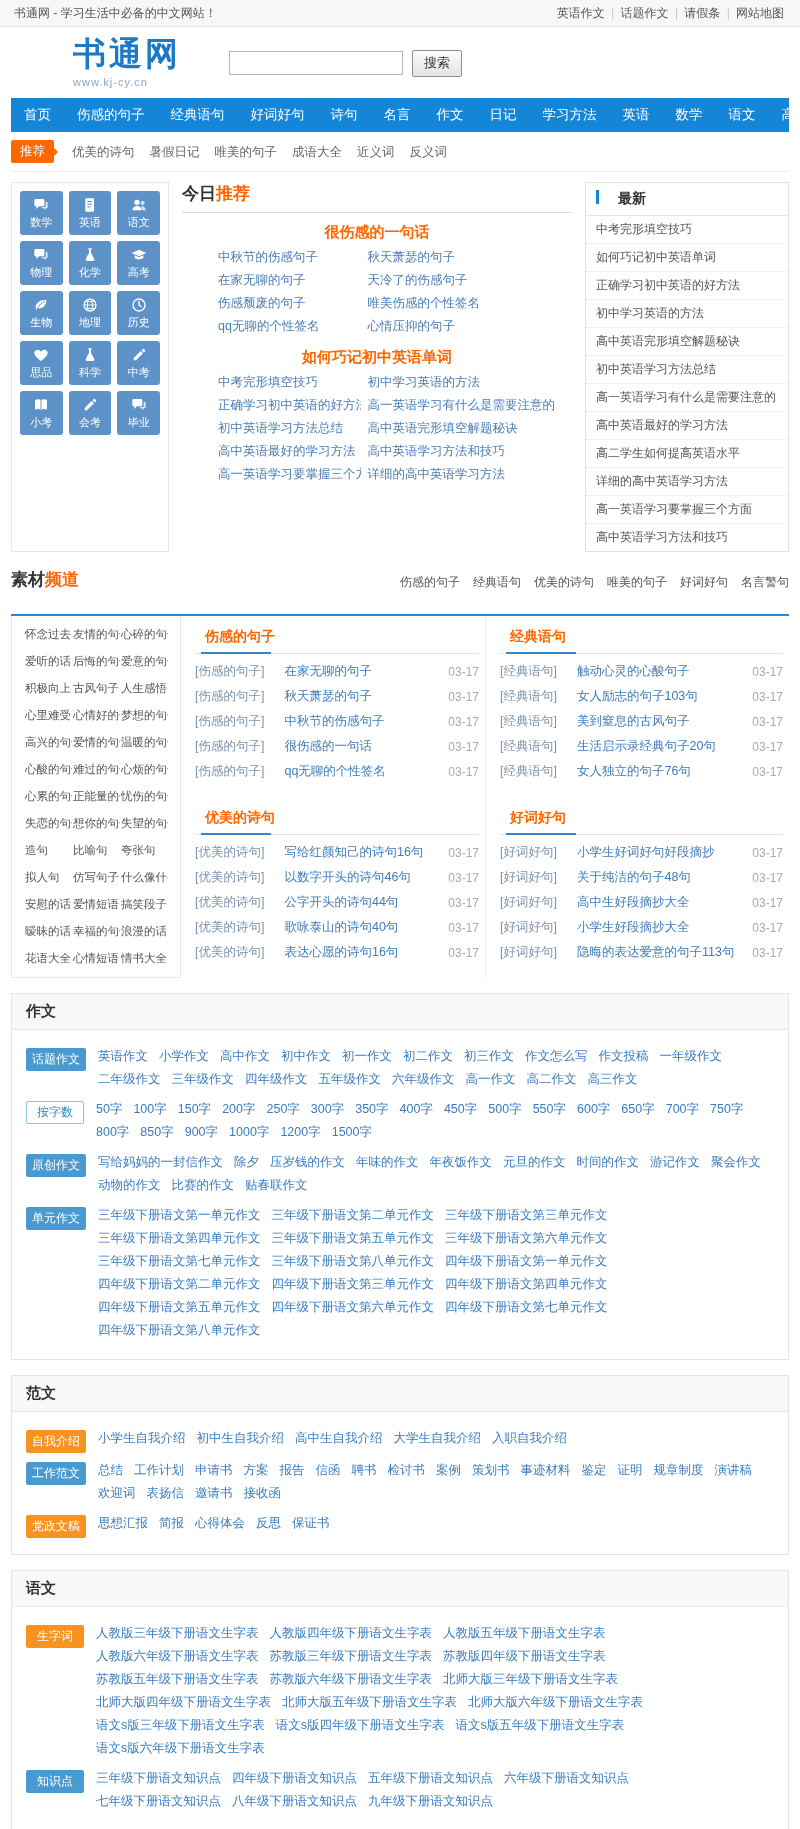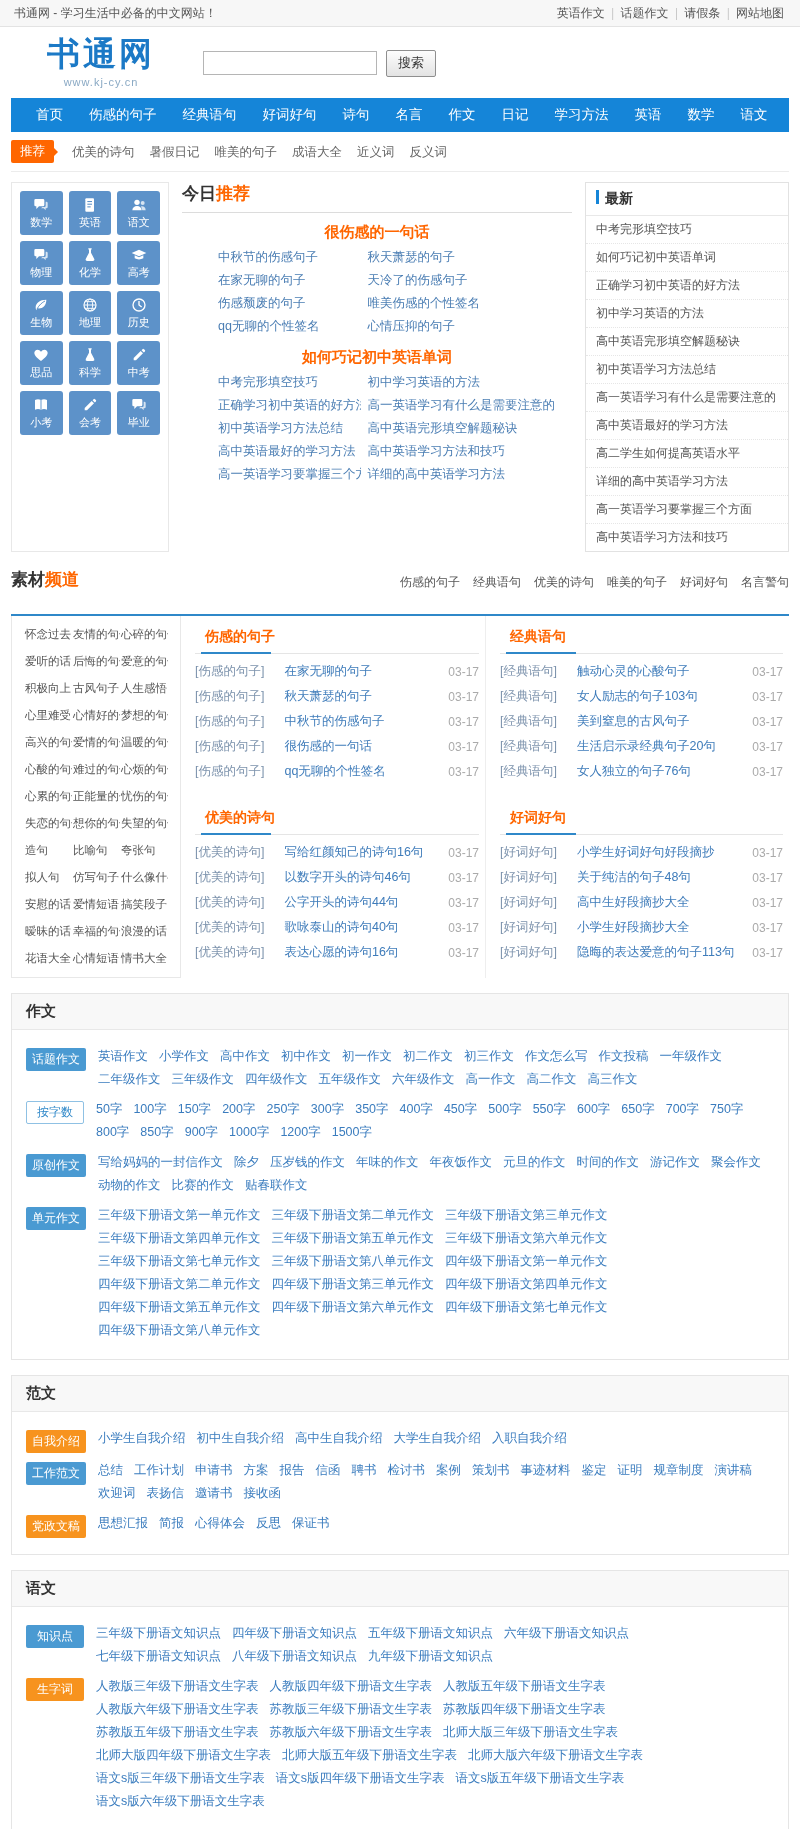--- a/index.html
+++ b/index.html
@@ -7,28 +7,28 @@
   body{width:800px;background:#fff;color:#333;font-family:"Liberation Sans","DejaVu Sans",sans-serif}
   a{cursor:pointer}
   
   .topbar{height:27px;line-height:26px;background:#f7f7f7;border-bottom:1px solid #e3e3e3;font-size:12px;color:#555}
   .topbar-inner{display:flex;justify-content:space-between;padding:0 14px}
   .topbar a{color:#555;text-decoration:none;margin:0 2px}
   .sep{color:#bbb}
   .page{width:778px;margin:0 auto;position:relative;padding-bottom:4px}
   
   .header{display:flex;align-items:center;padding:9px 0 8px}
-  .logo{margin-left:36px;text-align:center;text-decoration:none;display:block}
+  .logo{margin-left:62px;text-align:left;text-decoration:none;display:block}
   .logo-text{font-size:33px;font-weight:bold;color:#1b79c6;letter-spacing:3px;display:block;line-height:36px}
   .logo-url{font-size:11px;color:#8aa9c4;letter-spacing:1px}
   .search{margin-left:48px;display:flex;align-items:center}
   .search input{width:174px;height:24px;border:1px solid #b5b5b5;padding:0 6px;font-size:13px}
   .search button{margin-left:9px;height:27px;padding:0 11px;font-size:13px;color:#333;background:linear-gradient(#fdfdfd,#e3e3e3);border:1px solid #8f8f8f;border-radius:2px;cursor:pointer}
   
-  .nav{display:flex;list-style:none;margin:0;padding:12px;background:#1585d8;height:34px;align-items:center}
+  .nav{display:flex;list-style:none;margin:0;padding:0;background:#1585d8;height:34px;align-items:center}
   .nav li{height:34px}
   .nav a{display:block;color:#fff;font-size:13.5px;padding:0 13px;line-height:34px;text-decoration:none;white-space:nowrap}
   
   .subnav{display:flex;align-items:center;padding:8px 0;border-bottom:1px solid #ececec}
   .rec-badge{position:relative;background:#f60;color:#fff;font-size:12.5px;padding:3px 9px;border-radius:2px;margin-right:18px}
   .rec-badge::after{content:"";position:absolute;right:-9px;top:50%;margin-top:-5px;border:5px solid transparent;border-left-color:#f60}
   .subnav a{font-size:12.5px;color:#666;text-decoration:none;margin-right:15px}
   
   .main3{display:flex;gap:13px;margin-top:10px}
   .tiles{width:158px;flex:0 0 158px;border:1px solid #e8e8e8;padding:8px;display:grid;grid-template-columns:repeat(3,1fr);gap:6px;align-content:start}
@@ -38,21 +38,21 @@
   .today{flex:1;min-width:0}
   .sec-title{font-size:17px;font-weight:bold}
   .t-black{color:#333}.t-orange{color:#f60}
   .today .sec-title{padding-bottom:7px;border-bottom:1px solid #dcdcdc}
   .today-group-head{color:#f60;font-size:15px;font-weight:bold;text-align:center;margin:10px 0 4px}
   .today-links{display:flex;flex-wrap:wrap}
   .today-links a{box-sizing:border-box;font-size:12.5px;color:#4a7db3;text-decoration:none;white-space:nowrap;overflow:hidden;padding:3px 0}
   .tl-odd{width:46%;padding-left:36px !important}
   .tl-even{width:54%;padding-left:6px !important}
   .latest{width:204px;flex:0 0 204px;border:1px solid #e2e2e2}
-  .latest-title{display:flex;align-items:flex-start;gap:6px;font-weight:bold;font-size:14px;padding:7px 10px;border-bottom:1px solid #e8e8e8}
+  .latest-title{display:flex;align-items:flex-start;gap:19px;font-weight:bold;font-size:14px;padding:7px 10px;border-bottom:1px solid #e8e8e8}
   .bluebar{width:3px;height:14px;background:#1585d8;display:inline-block}
   #latestList{margin:0;padding:0;list-style:none}
   #latestList li{font-size:12px;color:#555;padding:5px 10px;border-bottom:1px dotted #e6e6e6;white-space:nowrap;overflow:hidden}
   #latestList li:last-child{border-bottom:none}
   
   .material{margin-top:16px}
   .mat-head{display:flex;justify-content:space-between;align-items:flex-end;border-bottom:2px solid #2f88c9;padding-bottom:23px}
   .mat-nav a{font-size:12px;color:#555;margin-left:13px;text-decoration:none}
   .mat-body{display:flex}
   .word-box{width:170px;flex:0 0 170px;border:1px solid #e8e8e8;border-top:none;display:grid;grid-template-columns:repeat(3,1fr);align-content:start;padding:5px 12px}
@@ -557,24 +557,24 @@
             <div class="taglinks"><a>思想汇报</a><a>简报</a><a>心得体会</a><a>反思</a><a>保证书</a></div>
           </div>
         </div>
       </div>
       <div class="box">
         <div class="box-head">
           <span>语文</span>
         </div>
         <div class="box-body">
           <div class="tagrow">
+            <span class="badge orange">生字词</span>
+            <div class="taglinks"><a>人教版三年级下册语文生字表</a><a>人教版四年级下册语文生字表</a><a>人教版五年级下册语文生字表</a><a>人教版六年级下册语文生字表</a><a>苏教版三年级下册语文生字表</a><a>苏教版四年级下册语文生字表</a><a>苏教版五年级下册语文生字表</a><a>苏教版六年级下册语文生字表</a><a>北师大版三年级下册语文生字表</a><a>北师大版四年级下册语文生字表</a><a>北师大版五年级下册语文生字表</a><a>北师大版六年级下册语文生字表</a><a>语文s版三年级下册语文生字表</a><a>语文s版四年级下册语文生字表</a><a>语文s版五年级下册语文生字表</a><a>语文s版六年级下册语文生字表</a></div>
+          </div>
+          <div class="tagrow">
             <span class="badge blue">知识点</span>
             <div class="taglinks"><a>三年级下册语文知识点</a><a>四年级下册语文知识点</a><a>五年级下册语文知识点</a><a>六年级下册语文知识点</a><a>七年级下册语文知识点</a><a>八年级下册语文知识点</a><a>九年级下册语文知识点</a></div>
           </div>
-          <div class="tagrow">
-            <span class="badge orange">生字词</span>
-            <div class="taglinks"><a>人教版三年级下册语文生字表</a><a>人教版四年级下册语文生字表</a><a>人教版五年级下册语文生字表</a><a>人教版六年级下册语文生字表</a><a>苏教版三年级下册语文生字表</a><a>苏教版四年级下册语文生字表</a><a>苏教版五年级下册语文生字表</a><a>苏教版六年级下册语文生字表</a><a>北师大版三年级下册语文生字表</a><a>北师大版四年级下册语文生字表</a><a>北师大版五年级下册语文生字表</a><a>北师大版六年级下册语文生字表</a><a>语文s版三年级下册语文生字表</a><a>语文s版四年级下册语文生字表</a><a>语文s版五年级下册语文生字表</a><a>语文s版六年级下册语文生字表</a></div>
-          </div>
         </div>
       </div>
     </div>
 
 </div>
 
 </body></html>

